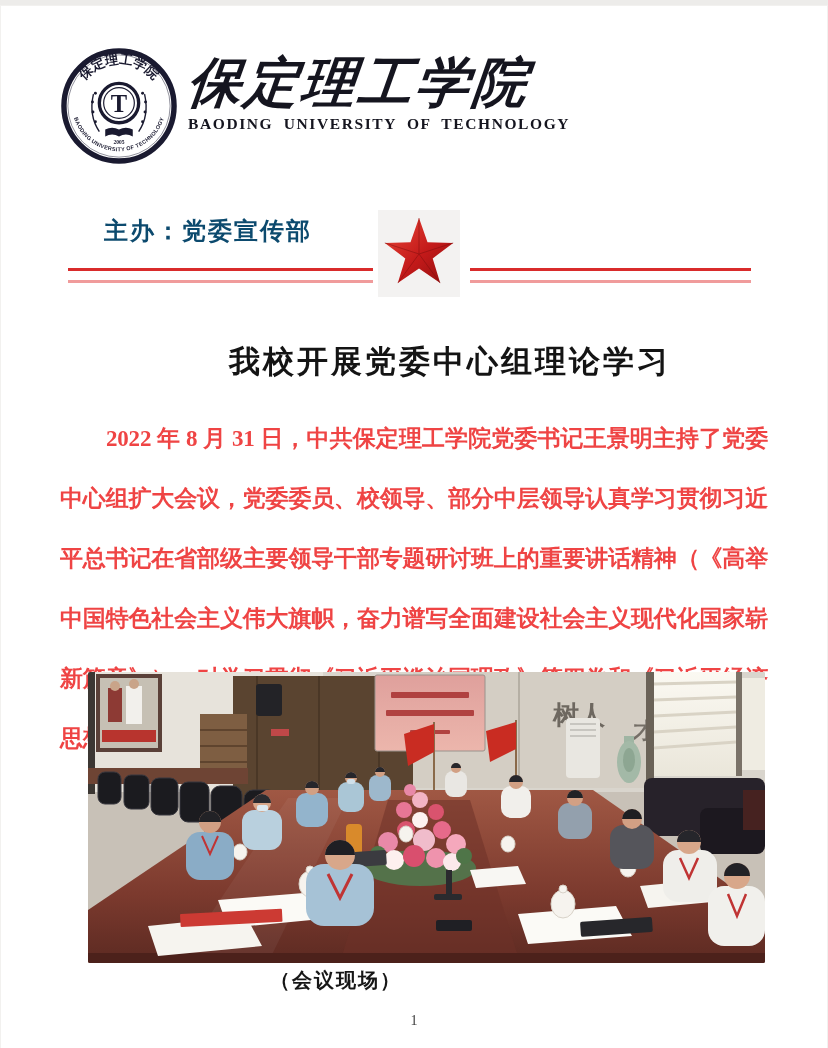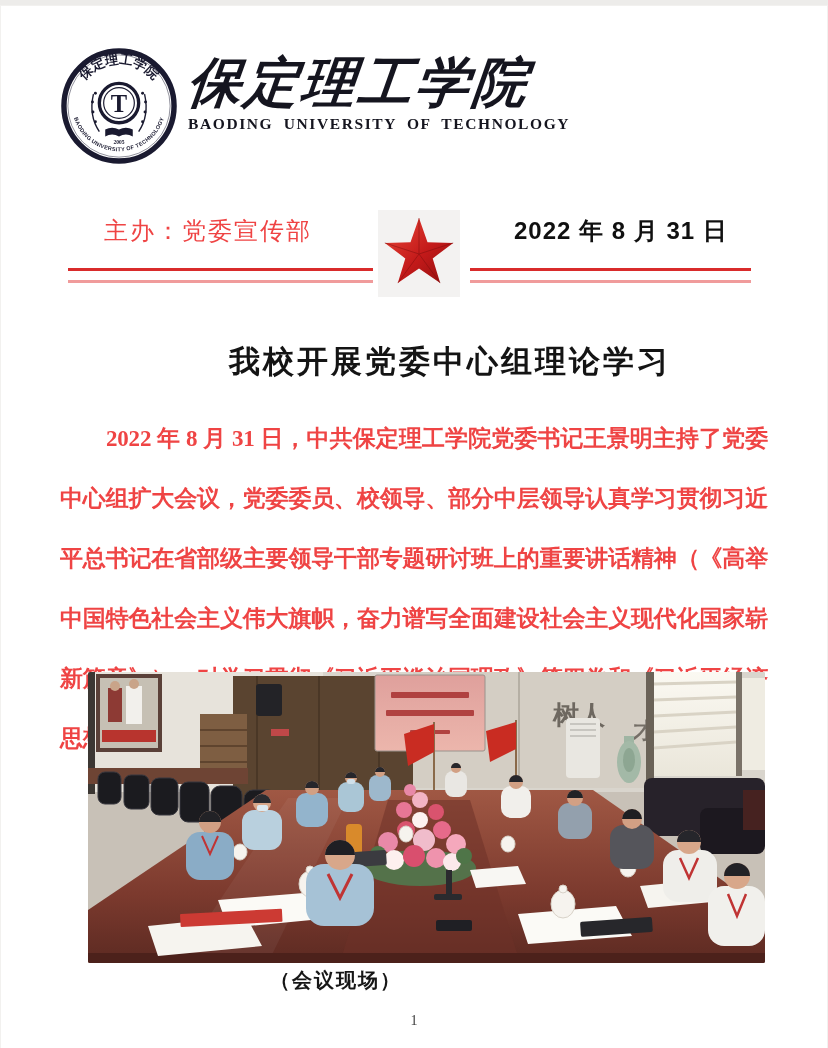--- a/index.html
+++ b/index.html
@@ -9,22 +9,22 @@
   
   .seal{position:absolute;left:60px;top:42px;width:118px;height:118px;}
   .cn-name{position:absolute;left:188px;top:42px;width:330px;height:66px;
            font-size:54px;font-weight:900;font-style:italic;letter-spacing:3px;
            color:#15151f;transform:skewX(-6deg);white-space:nowrap;
            font-family:"Liberation Serif", serif;}
   .en-name{position:absolute;left:188px;top:110px;width:320px;
            font-size:15.5px;font-weight:bold;letter-spacing:1.6px;word-spacing:5px;
            color:#15151f;white-space:nowrap;font-family:"Liberation Serif", serif;}
   
-  .organizer{position:absolute;left:104px;top:210px;font-size:24px;font-weight:normal;
-             letter-spacing:2px;color:#ef4444;white-space:nowrap;}
+  .organizer{position:absolute;left:104px;top:210px;font-size:24px;font-weight:bold;
+             letter-spacing:2px;color:#0c4a6e;white-space:nowrap;}
   .issue-date{position:absolute;left:514px;top:210px;font-size:24px;font-weight:bold;
               letter-spacing:1px;color:#101010;white-space:nowrap;
               font-family:"Liberation Sans", sans-serif;}
   .starbox{position:absolute;left:378px;top:205px;width:82px;height:87px;background:#f3f2f1;}
   .rule{position:absolute;height:3px;}
   .rule.top{background:#d92b2b;top:263px;}
   .rule.bot{background:#f09b9b;top:275px;}
   .rule.left{left:68px;width:305px;}
   .rule.right{left:470px;width:281px;}
   
@@ -80,21 +80,20 @@
     <circle cx="60" cy="57" r="15.6" fill="none" stroke="#1a1a30" stroke-width="1.2"></circle>
     <text x="60" y="66" text-anchor="middle" font-size="25" font-weight="900" fill="#1a1a30" font-family="Liberation Serif, serif">T</text>
     <path d="M 46,84 Q 53,80 60,84 Q 67,80 74,84 L 74,91 Q 67,87 60,91 Q 53,87 46,91 Z" fill="#1a1a30"></path>
     <text x="60" y="99" text-anchor="middle" font-size="5.6" font-weight="bold" fill="#1a1a30">2005</text>
   </svg>
 
   <div class="cn-name">保定理工学院</div>
   <div class="en-name">BAODING UNIVERSITY OF TECHNOLOGY</div>
 
   <div class="organizer">主办：党委宣传部</div>
-  <div class="issue-date">2022 年 8 月 31 日</div>
 
   <svg class="starbox" viewBox="0 0 82 87">
     <defs>
       <linearGradient id="starG" x1="0" y1="0" x2="1" y2="1">
         <stop offset="0" stop-color="#ea4a3a"></stop>
           <stop offset="0.55" stop-color="#c41a1a"></stop>
           <stop offset="1" stop-color="#8f0f0f"></stop>
       </linearGradient>
     </defs>
     <polygon points="41,8 49.5,32.3 75.2,32.9 54.7,48.4 62.2,73.1 41,58.4 19.8,73.1 27.3,48.4 6.8,32.9 32.5,32.3" fill="url(#starG)"></polygon>

